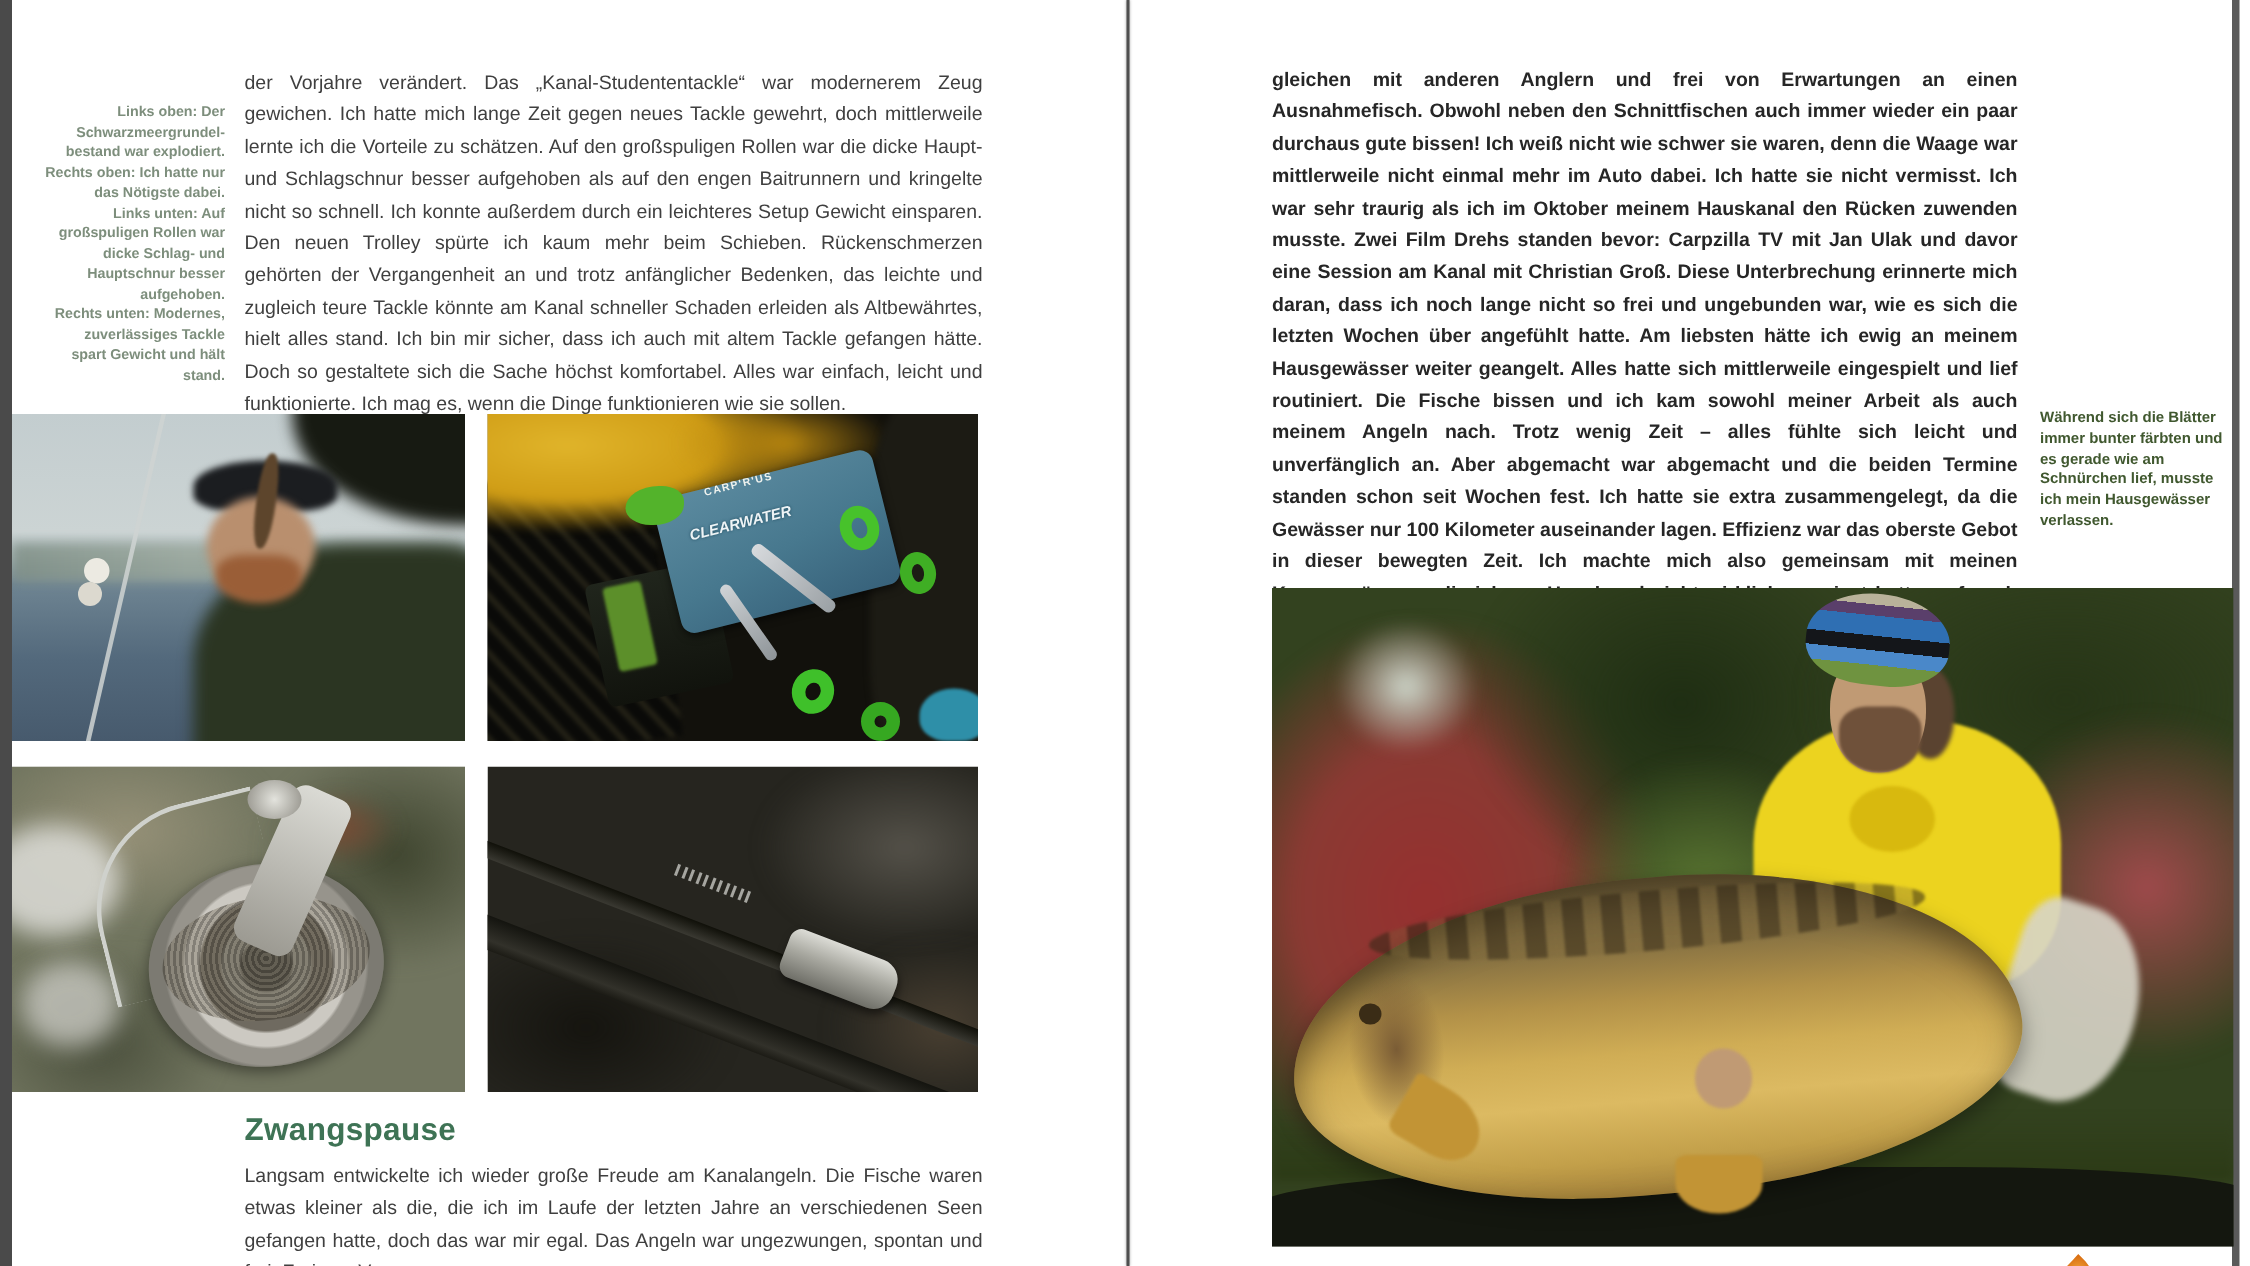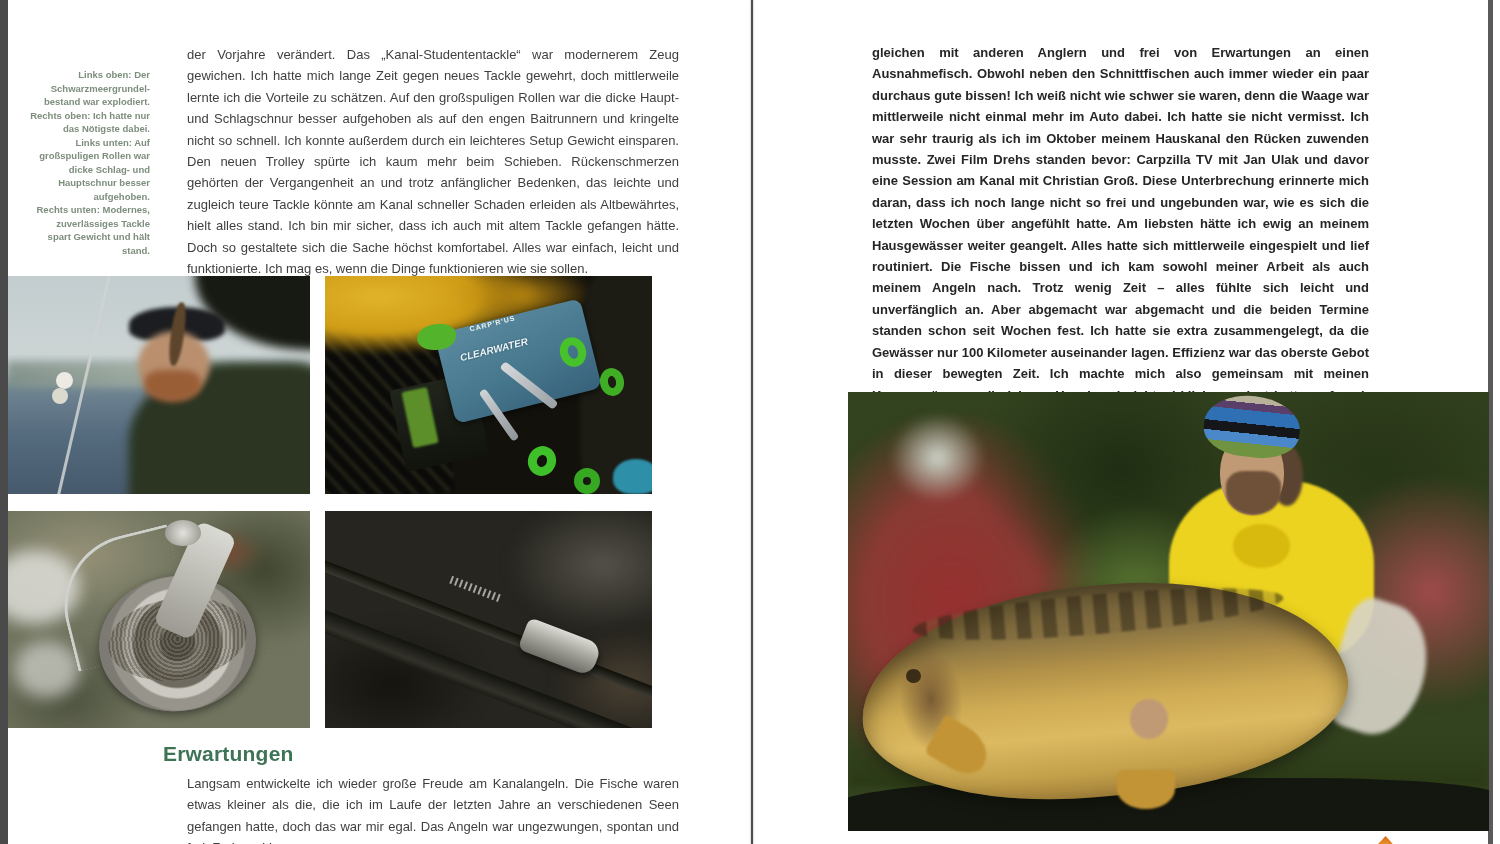--- a/index.html
+++ b/index.html
@@ -17,21 +17,21 @@
   
   .caption {
     position:absolute; white-space:pre-line;
     font-size:9.5px; line-height:13.5px; font-weight:700;
   }
   .caption-left  { left:30px;  top:68px;  width:120px; text-align:right; color:#7d8e7c; }
   .caption-right { left:1360px; top:272px; width:125px; text-align:left; color:#40582f; font-weight:700; font-size:10px; line-height:13.8px; }
 
   .body-text {
     position:absolute; text-align:justify;
-    font-size:13px; line-height:21.4px; color:#3f3f3f;margin-left:24px;
+    font-size:13px; line-height:21.4px; color:#3f3f3f;
   }
   .body-left-top    { left:163px; top:44px;  width:492px; }
   .body-left-bottom { left:163px; top:773px; width:492px; }
   .body-right       { left:848px; top:42px;  width:497px; color:#262626; font-weight:700; }
 
   .section-heading {
     position:absolute; left:163px; top:742px;
     font-size:21px; font-weight:600; color:#3e7355; letter-spacing:.2px;
   }
 
@@ -217,26 +217,32 @@
     <div class="p4-bg"></div>
     <div class="p4-soft1"></div>
     <div class="p4-soft2"></div>
     <div class="p4-soft3"></div>
     <div class="p4-rod1"></div>
     <div class="p4-rod2"></div>
     <div class="p4-mark"></div>
     <div class="p4-cap"></div>
   </div>
 
-  <div class="section-heading">Erwartungen</div>
+  <div class="section-heading">Zwangspause</div>
 
   <div class="body-text body-left-bottom">Langsam entwickelte ich wieder große Freude am Kanalangeln. Die Fische waren etwas kleiner als die, die ich im Laufe der letzten Jahre an verschiedenen Seen gefangen hatte, doch das war mir egal. Das Angeln war ungezwungen, spontan und frei. Frei von Ver-</div>
 
   <div class="body-text body-right">gleichen mit anderen Anglern und frei von Erwartungen an einen Ausnahmefisch. Obwohl neben den Schnittfischen auch immer wieder ein paar durchaus gute bissen! Ich weiß nicht wie schwer sie waren, denn die Waage war mittlerweile nicht einmal mehr im Auto dabei. Ich hatte sie nicht vermisst. Ich war sehr traurig als ich im Oktober meinem Hauskanal den Rücken zuwenden musste. Zwei Film Drehs standen bevor: Carpzilla TV mit Jan Ulak und davor eine Session am Kanal mit Christian Groß. Diese Unterbrechung erinnerte mich daran, dass ich noch lange nicht so frei und ungebunden war, wie es sich die letzten Wochen über angefühlt hatte. Am liebsten hätte ich ewig an meinem Hausgewässer weiter geangelt. Alles hatte sich mittlerweile eingespielt und lief routiniert. Die Fische bissen und ich kam sowohl meiner Arbeit als auch meinem Angeln nach. Trotz wenig Zeit – alles fühlte sich leicht und unverfänglich an. Aber abgemacht war abgemacht und die beiden Termine standen schon seit Wochen fest. Ich hatte sie extra zusammengelegt, da die Gewässer nur 100 Kilometer auseinander lagen. Effizienz war das oberste Gebot in dieser bewegten Zeit. Ich machte mich also gemeinsam mit meinen Kameramännern, die ich am Hauskanal nicht wirklich vermisst hatte, auf nach Nordrhein-Westfahlen. Zwei aufregende Wochen standen bevor.</div>
 
+  <div class="caption caption-right">Während sich die Blätter
+immer bunter färbten und
+es gerade wie am
+Schnürchen lief, musste
+ich mein Hausgewässer
+verlassen.</div>
 
   <div class="photo p5">
     <div class="p5-bg"></div>
     <div class="p5-fol1"></div>
     <div class="p5-fol2"></div>
     <div class="p5-fol3"></div>
     <div class="p5-fol4"></div>
     <div class="p5-fol5"></div>
     <div class="p5-sky"></div>
     <div class="p5-shirt"></div>

